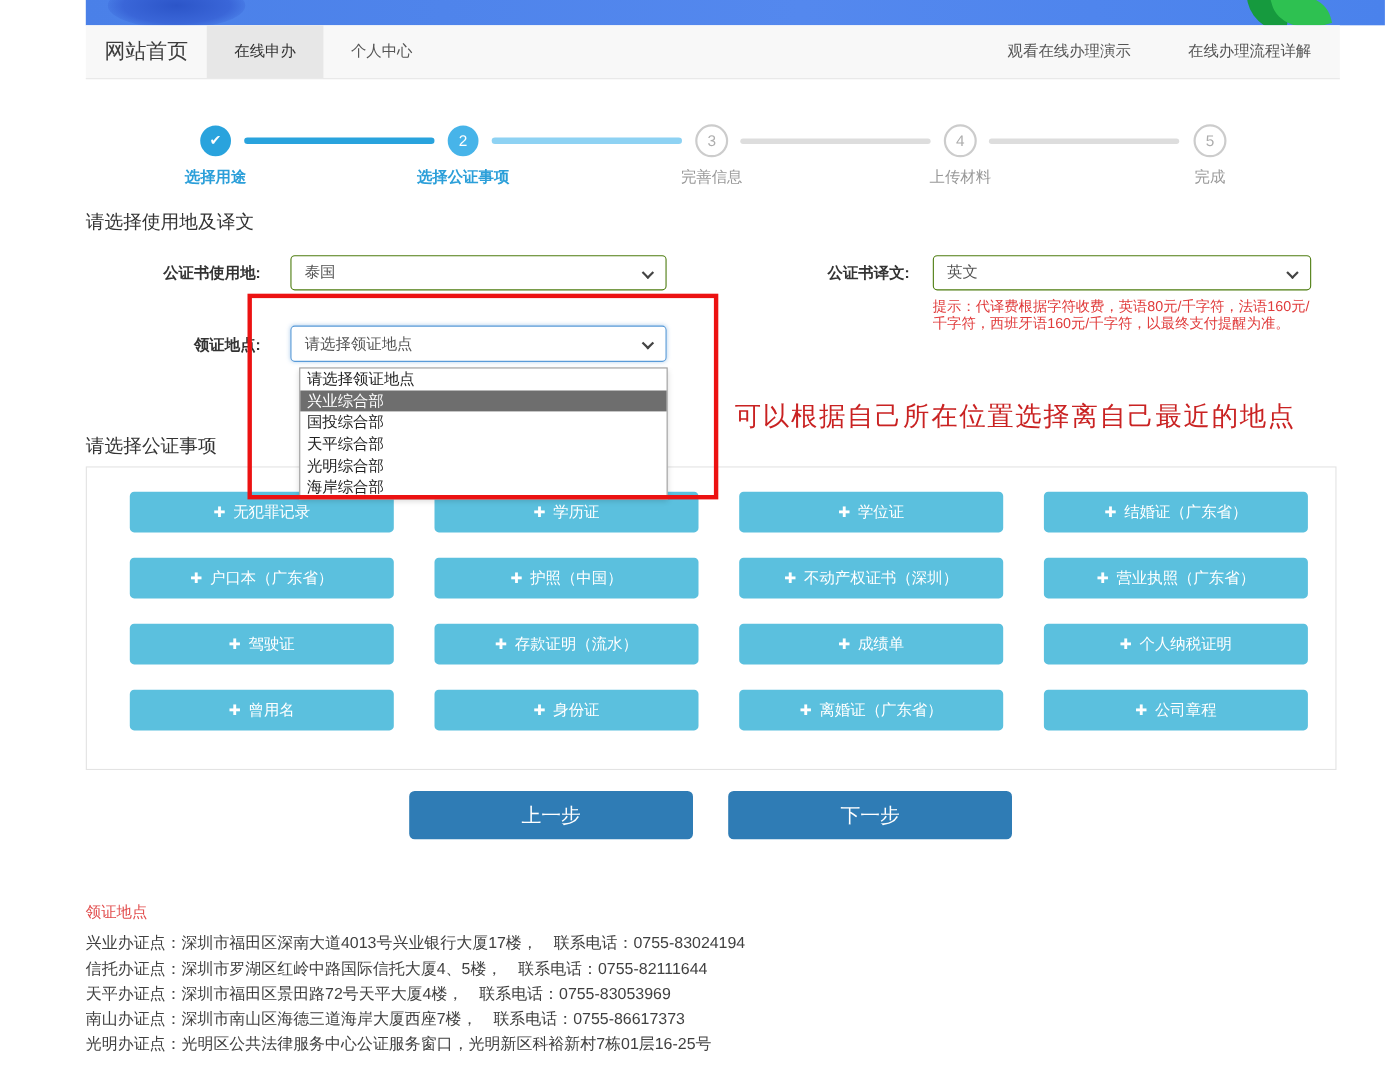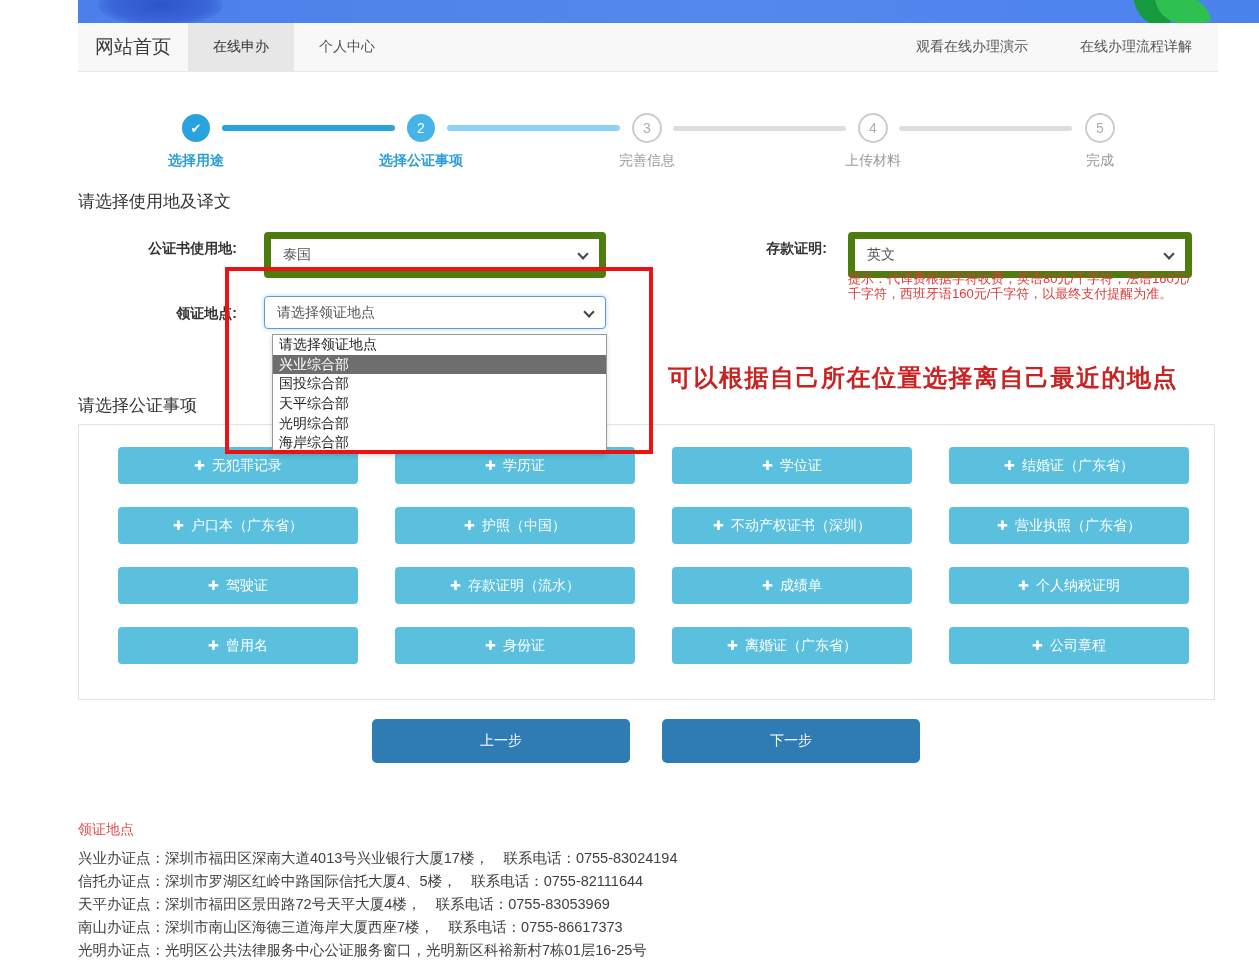--- a/index.html
+++ b/index.html
@@ -48,53 +48,53 @@
 
   .sec-title { position:absolute; left:78px; font-size:17px; color:#333; }
   #title-usage { top:190px; }
   #title-matters { top:394px;font-family:Liberation Serif, serif; }
 
   .flabel { position:absolute; font-size:14px; font-weight:bold; color:#333; text-align:right; }
   #lbl-dest { left:78px; top:240px; width:159px; }
   #lbl-trans { left:690px; top:240px; width:137px; }
   #lbl-pickup { left:78px; top:305px; width:159px; }
 
-  .sel { position:absolute; height:46px; background:#fff; border:7px solid #4d7c0f; border-radius:4px;
+  .sel { position:absolute; height:32px; background:#fff; border:1px solid #4d7c0f; border-radius:4px;
     font-size:14px; color:#555; display:flex; align-items:center; padding:0 26px 0 12px; cursor:pointer; }
   #sel-dest { left:264px; top:232px; width:342px; }
   #sel-trans { left:848px; top:232px; width:344px; }
   #sel-pickup { left:264px; top:296px; width:342px; height:33px; border:1px solid #5a9bd8;
     box-shadow:0 0 4px rgba(90,155,216,.45); }
   .chev { position:absolute; right:12px; top:11px; width:8px; height:8px;
     border-right:2px solid #444; border-bottom:2px solid #444; transform:rotate(45deg); }
 
   .fee-hint { position:absolute; left:848px; top:271px; width:352px; font-size:13px; line-height:15px; color:#e03a3a; }
 
   .droplist { position:absolute; left:272px; top:334px; width:335px; background:#fff;
     border:1px solid #9a9a9a; z-index:20; box-shadow:0 2px 5px rgba(0,0,0,.15); }
   .opt { height:19.7px; line-height:19.7px; font-size:14px; color:#222; padding-left:6px; cursor:pointer; }
   .opt.selected { background:#6e6e6e; color:#fff; }
 
   .redbox { position:absolute; left:225px; top:267px; width:428px; height:187px;
     border:4px solid #ec1212; z-index:30; pointer-events:none; }
 
   .annotation { position:absolute; left:668px; top:362px; white-space:nowrap;
-    font-family:"Liberation Serif","DejaVu Serif",serif; font-weight:bold;
+    font-family:"Liberation Serif","DejaVu Serif",serif; font-weight:normal;
     font-size:24px; letter-spacing:1.5px; color:#c92222; }
 
   .panel { position:absolute; left:78px; top:424px; width:1137px; height:276px;
     border:1px solid #e3e3e3; background:#fff; }
   .grid { position:absolute; left:39px; top:22px; display:grid;
     grid-template-columns:repeat(4,240px); grid-auto-rows:37px; column-gap:37px; row-gap:23px; }
   .mbtn { background:#5bc0de; border-radius:4px; color:#fff; font-size:14px;
     display:flex; align-items:center; justify-content:center; cursor:pointer; }
   .mbtn .plus { font-size:13px; margin-right:7px; }
 
   .navbtn { position:absolute; top:719px; width:258px; height:44px; background:#2f7cb5; border-radius:5px;
-    color:#fff; font-size:14px; display:flex; align-items:center; justify-content:center; cursor:pointer; }
+    color:#fff; font-size:18px; display:flex; align-items:center; justify-content:center; cursor:pointer; }
   #btn-prev { left:372px; }
   #btn-next { left:662px; }
 
   .foot-title { position:absolute; left:78px; top:821px; font-size:14px; color:#e14c4c; }
   .foot-lines { position:absolute; left:78px; top:847px; font-size:14.5px; line-height:23px; color:#404040; }
 </style>
 </head>
 <body>
 
 <div class="banner">
@@ -141,21 +141,21 @@
 </div>
 
 <div class="sec-title" id="title-usage">请选择使用地及译文</div>
 
 <div class="flabel" id="lbl-dest">公证书使用地:</div>
 <div class="sel" id="sel-dest">
   <span>泰国</span>
   <span class="chev"></span>
 </div>
 
-<div class="flabel" id="lbl-trans">存款证明:</div>
+<div class="flabel" id="lbl-trans">公证书译文:</div>
 <div class="sel" id="sel-trans">
   <span>英文</span>
   <span class="chev"></span>
 </div>
 <div class="fee-hint">提示：代译费根据字符收费，英语80元/千字符，法语160元/千字符，西班牙语160元/千字符，以最终支付提醒为准。</div>
 
 <div class="flabel" id="lbl-pickup">领证地点:</div>
 <div class="sel" id="sel-pickup">
   <span>请选择领证地点</span>
   <span class="chev"></span>

